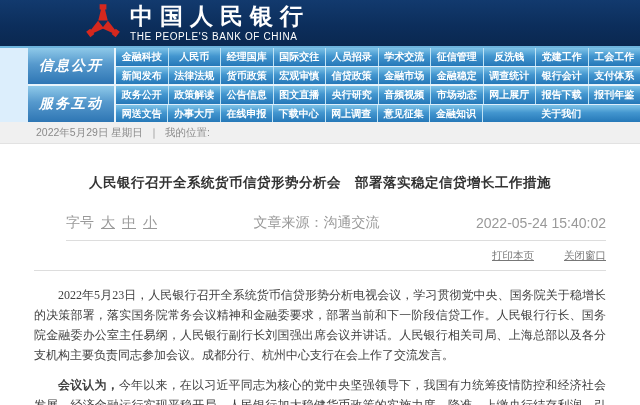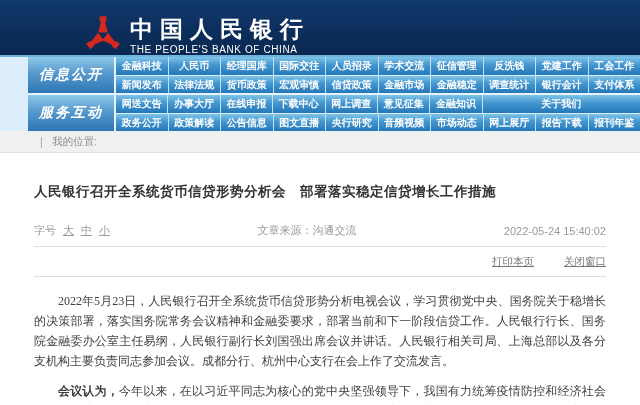--- a/index.html
+++ b/index.html
@@ -15,23 +15,23 @@
     --body-text:#404040;
   }
   *{box-sizing:border-box;}
   html,body{margin:0;padding:0;}
   body{
     width:640px;height:405px;overflow:hidden;background:#fff;
     font-family:"Liberation Sans","DejaVu Sans",sans-serif;
   }
   
   .header{
-    height:55px;
+    height:46px;
     background:linear-gradient(180deg,var(--header-navy-1) 0%,#0c2e5c 55%,var(--header-navy-2) 100%);
-    display:flex;align-items:flex-end;padding-left:86px;
+    display:flex;align-items:center;padding-left:86px;
   }
   .emblem{width:34px;height:40px;flex:0 0 auto;}
   .logo-text{margin-left:10px;color:#fff;line-height:1.1;}
   .logo-cn{
     font-family:"Liberation Serif","DejaVu Serif",serif;
     font-size:23px;font-weight:bold;letter-spacing:7px;white-space:nowrap;
   }
   .logo-en{font-size:10px;letter-spacing:0.6px;margin-top:2px;white-space:nowrap;}
   
   .nav{border-top:2px solid #6db4dd;background:#dceefc;padding-left:28px;}
@@ -58,27 +58,27 @@
   .breadcrumb{
     height:22px;background:var(--breadcrumb-bg);border-bottom:1px solid #e2e2e2;
     display:flex;align-items:center;padding-left:36px;
     color:var(--text-gray);font-size:10.5px;
   }
   .breadcrumb span{margin-right:6px;white-space:nowrap;}
   .crumb-link{cursor:pointer;}
   
   .content{padding:0 34px;}
   .article-title{
-    margin-top:30px;text-align:left;
+    margin-top:30px;text-align:center;
     font-family:"Liberation Serif","DejaVu Serif",serif;
     font-size:13.5px;font-weight:bold;color:#333;letter-spacing:0.5px;
   }
   .meta-row{
     display:flex;align-items:center;margin-top:22px;padding-bottom:8px;
-    border-bottom:1px solid #ddd;color:#999;font-size:11px;
+    border-bottom:1px solid #ddd;color:#999;font-size:14px;margin-left:32px;
   }
   .meta-left{display:flex;align-items:center;}
   .meta-left .fs-link{margin-left:7px;text-decoration:underline;cursor:pointer;color:#999;}
   .meta-center{flex:1;text-align:center;}
   .meta-right{white-space:nowrap;}
   .print-row{
     display:flex;justify-content:flex-end;align-items:center;
     padding:8px 0 7px;border-bottom:1px solid #ddd;
     font-size:10.5px;color:#777;
   }
@@ -135,46 +135,47 @@
           <div class="nav-item">调查统计</div>
           <div class="nav-item">银行会计</div>
           <div class="nav-item">支付体系</div>
         </div>
       </div>
     </div>
     <div class="nav-section">
       <div class="nav-label">服务互动</div>
       <div class="nav-rows">
         <div class="nav-row">
-          <div class="nav-item" style="flex: 0 0 10%;">网送文告</div>
-          <div class="nav-item" style="flex: 0 0 10%;">办事大厅</div>
-          <div class="nav-item" style="flex: 0 0 10%;">在线申报</div>
-          <div class="nav-item" style="flex: 0 0 10%;">下载中心</div>
-          <div class="nav-item" style="flex: 0 0 10%;">网上调查</div>
-          <div class="nav-item" style="flex: 0 0 10%;">意见征集</div>
-          <div class="nav-item" style="flex: 0 0 10%;">金融知识</div>
-          <div class="nav-item" style="flex: 1 1 auto;">关于我们</div>
-        </div>
-        <div class="nav-row">
           <div class="nav-item">政务公开</div>
           <div class="nav-item">政策解读</div>
           <div class="nav-item">公告信息</div>
           <div class="nav-item">图文直播</div>
           <div class="nav-item">央行研究</div>
           <div class="nav-item">音频视频</div>
           <div class="nav-item">市场动态</div>
           <div class="nav-item">网上展厅</div>
           <div class="nav-item">报告下载</div>
           <div class="nav-item">报刊年鉴</div>
         </div>
+        <div class="nav-row">
+          <div class="nav-item" style="flex: 0 0 10%;">网送文告</div>
+          <div class="nav-item" style="flex: 0 0 10%;">办事大厅</div>
+          <div class="nav-item" style="flex: 0 0 10%;">在线申报</div>
+          <div class="nav-item" style="flex: 0 0 10%;">下载中心</div>
+          <div class="nav-item" style="flex: 0 0 10%;">网上调查</div>
+          <div class="nav-item" style="flex: 0 0 10%;">意见征集</div>
+          <div class="nav-item" style="flex: 0 0 10%;">金融知识</div>
+          <div class="nav-item" style="flex: 1 1 auto;">关于我们</div>
+        </div>
       </div>
     </div>
   </div>
 
 <div class="breadcrumb">
+  <span>2022年5月29日 星期日</span>
   <span>｜</span>
   <span>我的位置:</span>
 </div>
 
 <div class="content">
   <div class="article-title">人民银行召开全系统货币信贷形势分析会　部署落实稳定信贷增长工作措施</div>
 
   <div class="meta-row">
     <div class="meta-left">
       <span>字号</span>

